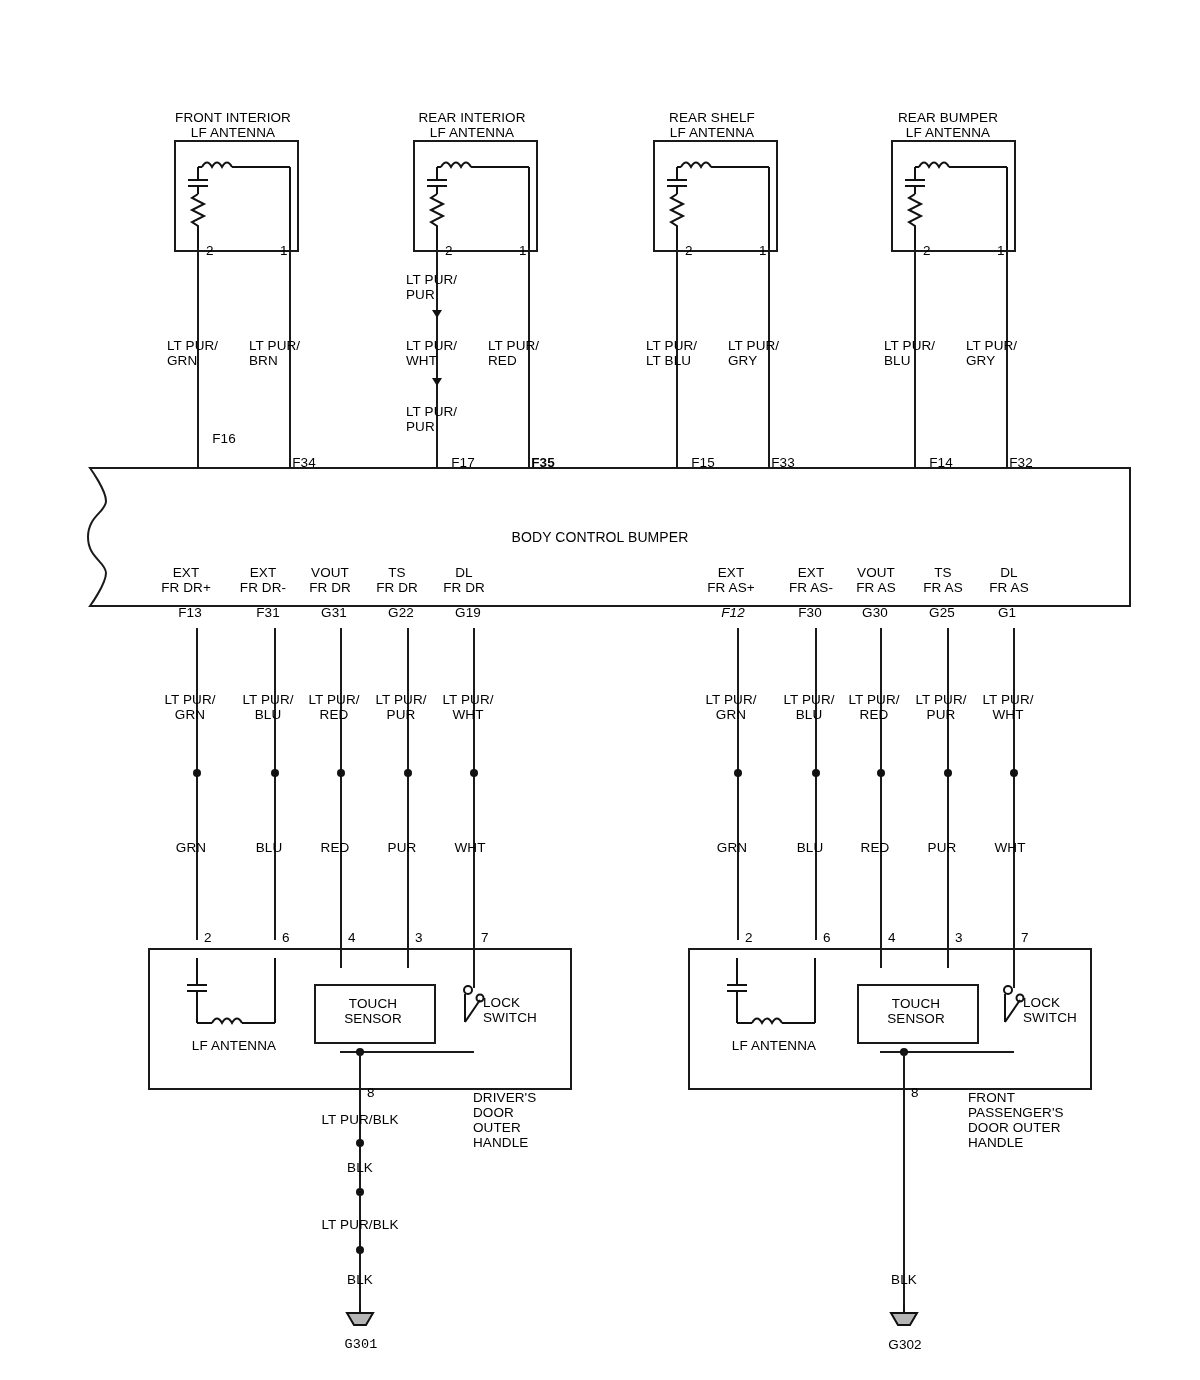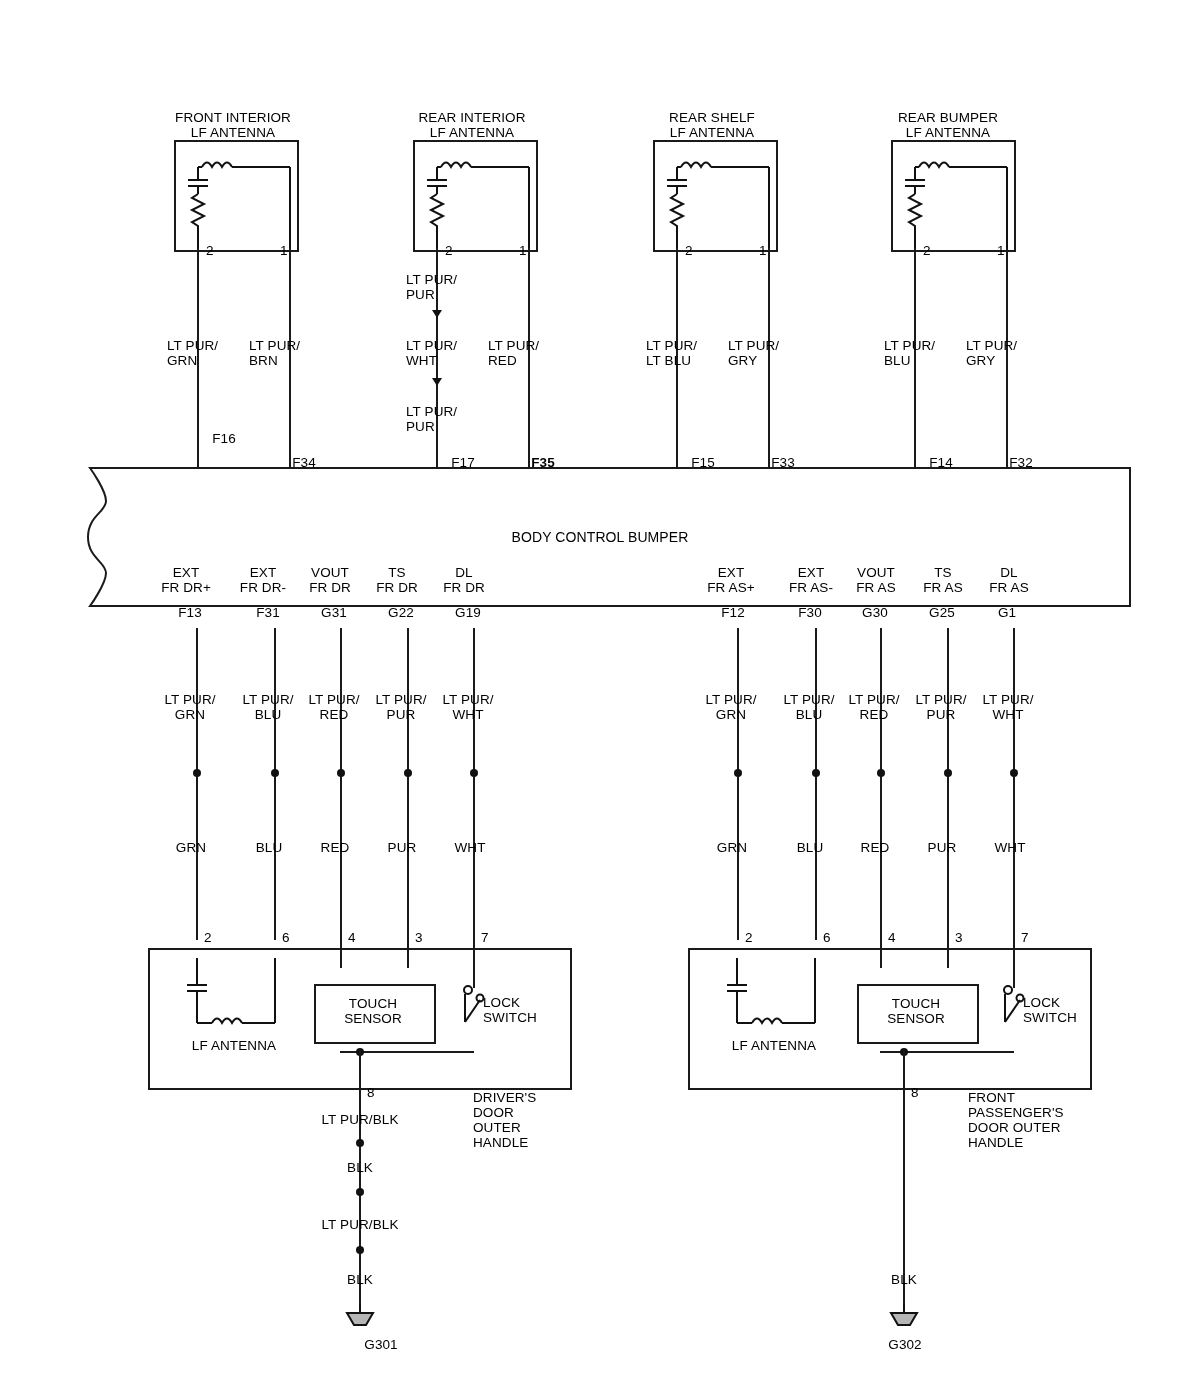--- a/index.html
+++ b/index.html
@@ -189,21 +189,21 @@
   <div class="lbl c" style="left:468px;top:605px;">G19</div>
   <div class="wire vw" style="left:473px;top:628px;height:360px;"></div>
   <div class="lbl c" style="left:468px;top:692px;">LT PUR/
 WHT</div>
   <div class="dot" style="left:470px;top:769px;"></div>
   <div class="lbl c" style="left:470px;top:840px;">WHT</div>
   <div class="lbl l" style="left:481px;top:930px;">7</div>
 
   <div class="lbl c" style="left:731px;top:565px;">EXT
 FR AS+</div>
-  <div class="lbl c" style="left:733px;top:605px;">F12</div>
+  <div class="lbl c" style="left:733px;top:605px;font-style:italic;">F12</div>
   <div class="wire vw" style="left:737px;top:628px;height:312px;"></div>
   <div class="lbl c" style="left:731px;top:692px;">LT PUR/
 GRN</div>
   <div class="dot" style="left:734px;top:769px;"></div>
   <div class="lbl c" style="left:732px;top:840px;">GRN</div>
   <div class="lbl l" style="left:745px;top:930px;">2</div>
 
   <div class="lbl c" style="left:811px;top:565px;">EXT
 FR AS-</div>
   <div class="lbl c" style="left:810px;top:605px;">F30</div>
@@ -284,21 +284,21 @@
   <div class="dot" style="left:356px;top:1139px;"></div>
   <div class="lbl c" style="left:360px;top:1160px;">BLK</div>
   <div class="dot" style="left:356px;top:1188px;"></div>
   <div class="lbl c" style="left:360px;top:1217px;">LT PUR/BLK</div>
   <div class="dot" style="left:356px;top:1246px;"></div>
   <div class="lbl c" style="left:360px;top:1272px;">BLK</div>
   <svg style="position:absolute;left:340px;top:1305px;" width="42" height="26">
     <path d="M20,0 L20,8" stroke="#111" stroke-width="2"></path>
     <path d="M7,8 L33,8 L26,20 L14,20 Z" fill="#b5b5b5" stroke="#111" stroke-width="2"></path>
   </svg>
-  <div class="lbl c" style="left:381px;top:1337px;">G301</div>
+  <div class="lbl c" style="left:361px;top:1337px;font-family:Liberation Mono, monospace;">G301</div>
 
   <div class="box" style="left:688px;top:948px;width:400px;height:138px;"></div>
   <svg style="position:absolute;left:700px;top:955px;" width="130" height="90">
     <path d="M37,3 L37,30" stroke="#111" stroke-width="2" fill="none"></path>
     <path d="M27,30 L47,30" stroke="#111" stroke-width="2" fill="none"></path>
     <path d="M27,36 L47,36" stroke="#111" stroke-width="2" fill="none"></path>
     <path d="M37,36 L37,68" stroke="#111" stroke-width="2" fill="none"></path>
     <path d="M37,68 L52,68" stroke="#111" stroke-width="2" fill="none"></path>
     <path d="M52,68 q5,-9 10,0 q5,-9 10,0 q5,-9 10,0" stroke="#111" stroke-width="2" fill="none"></path>
     <path d="M82,68 L115,68" stroke="#111" stroke-width="2" fill="none"></path>

